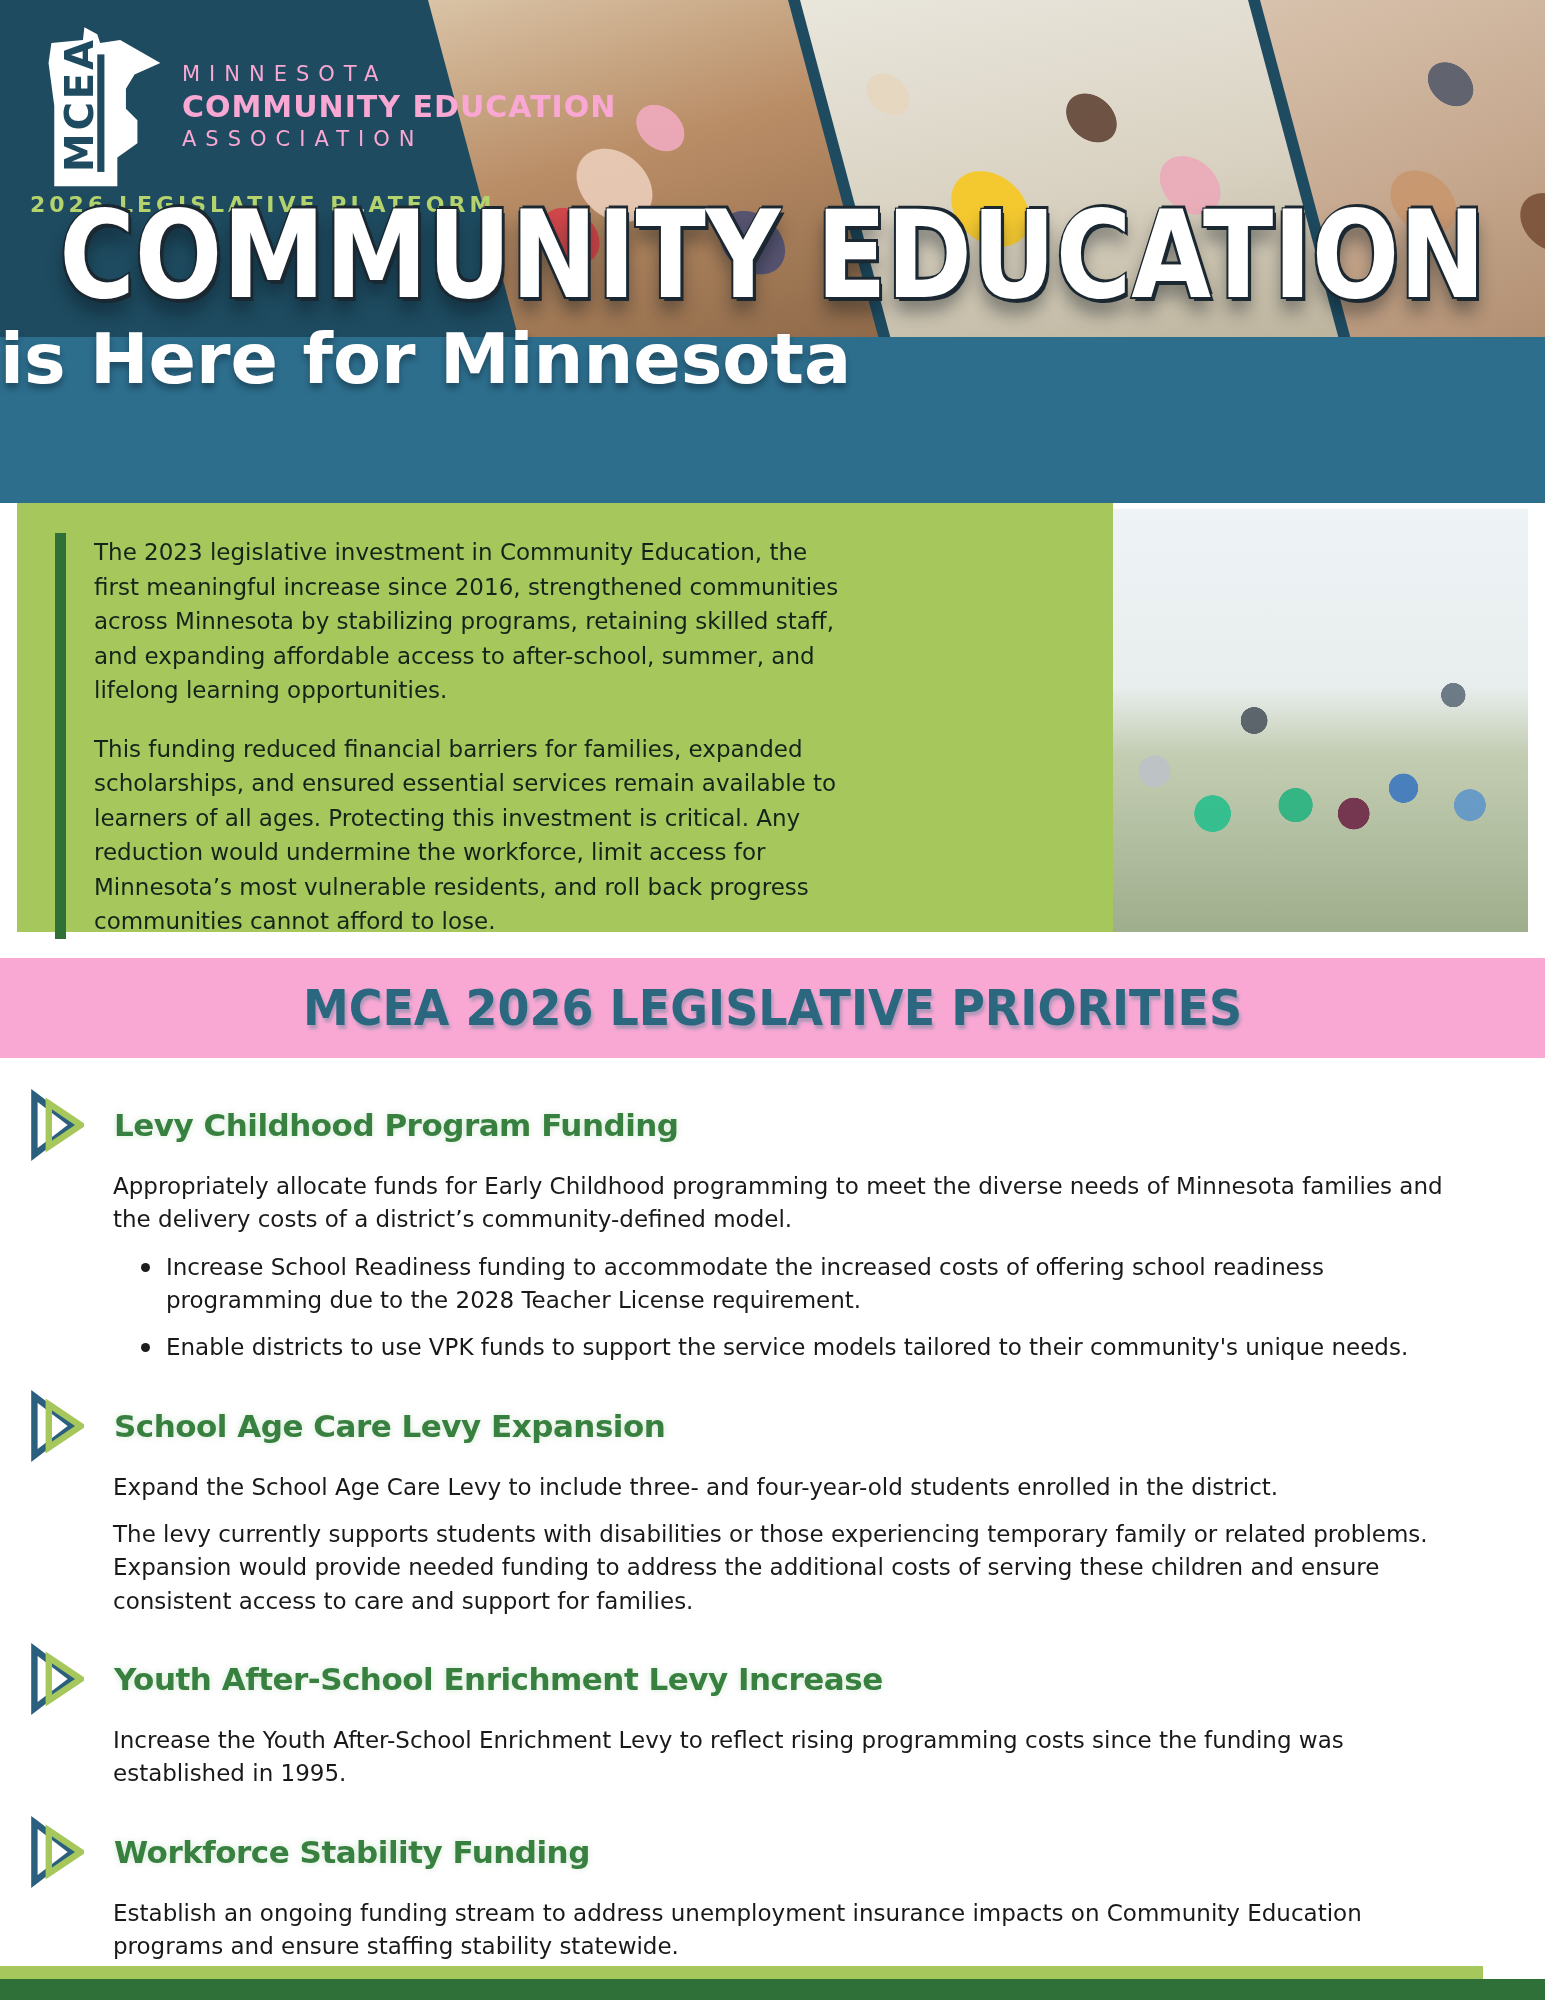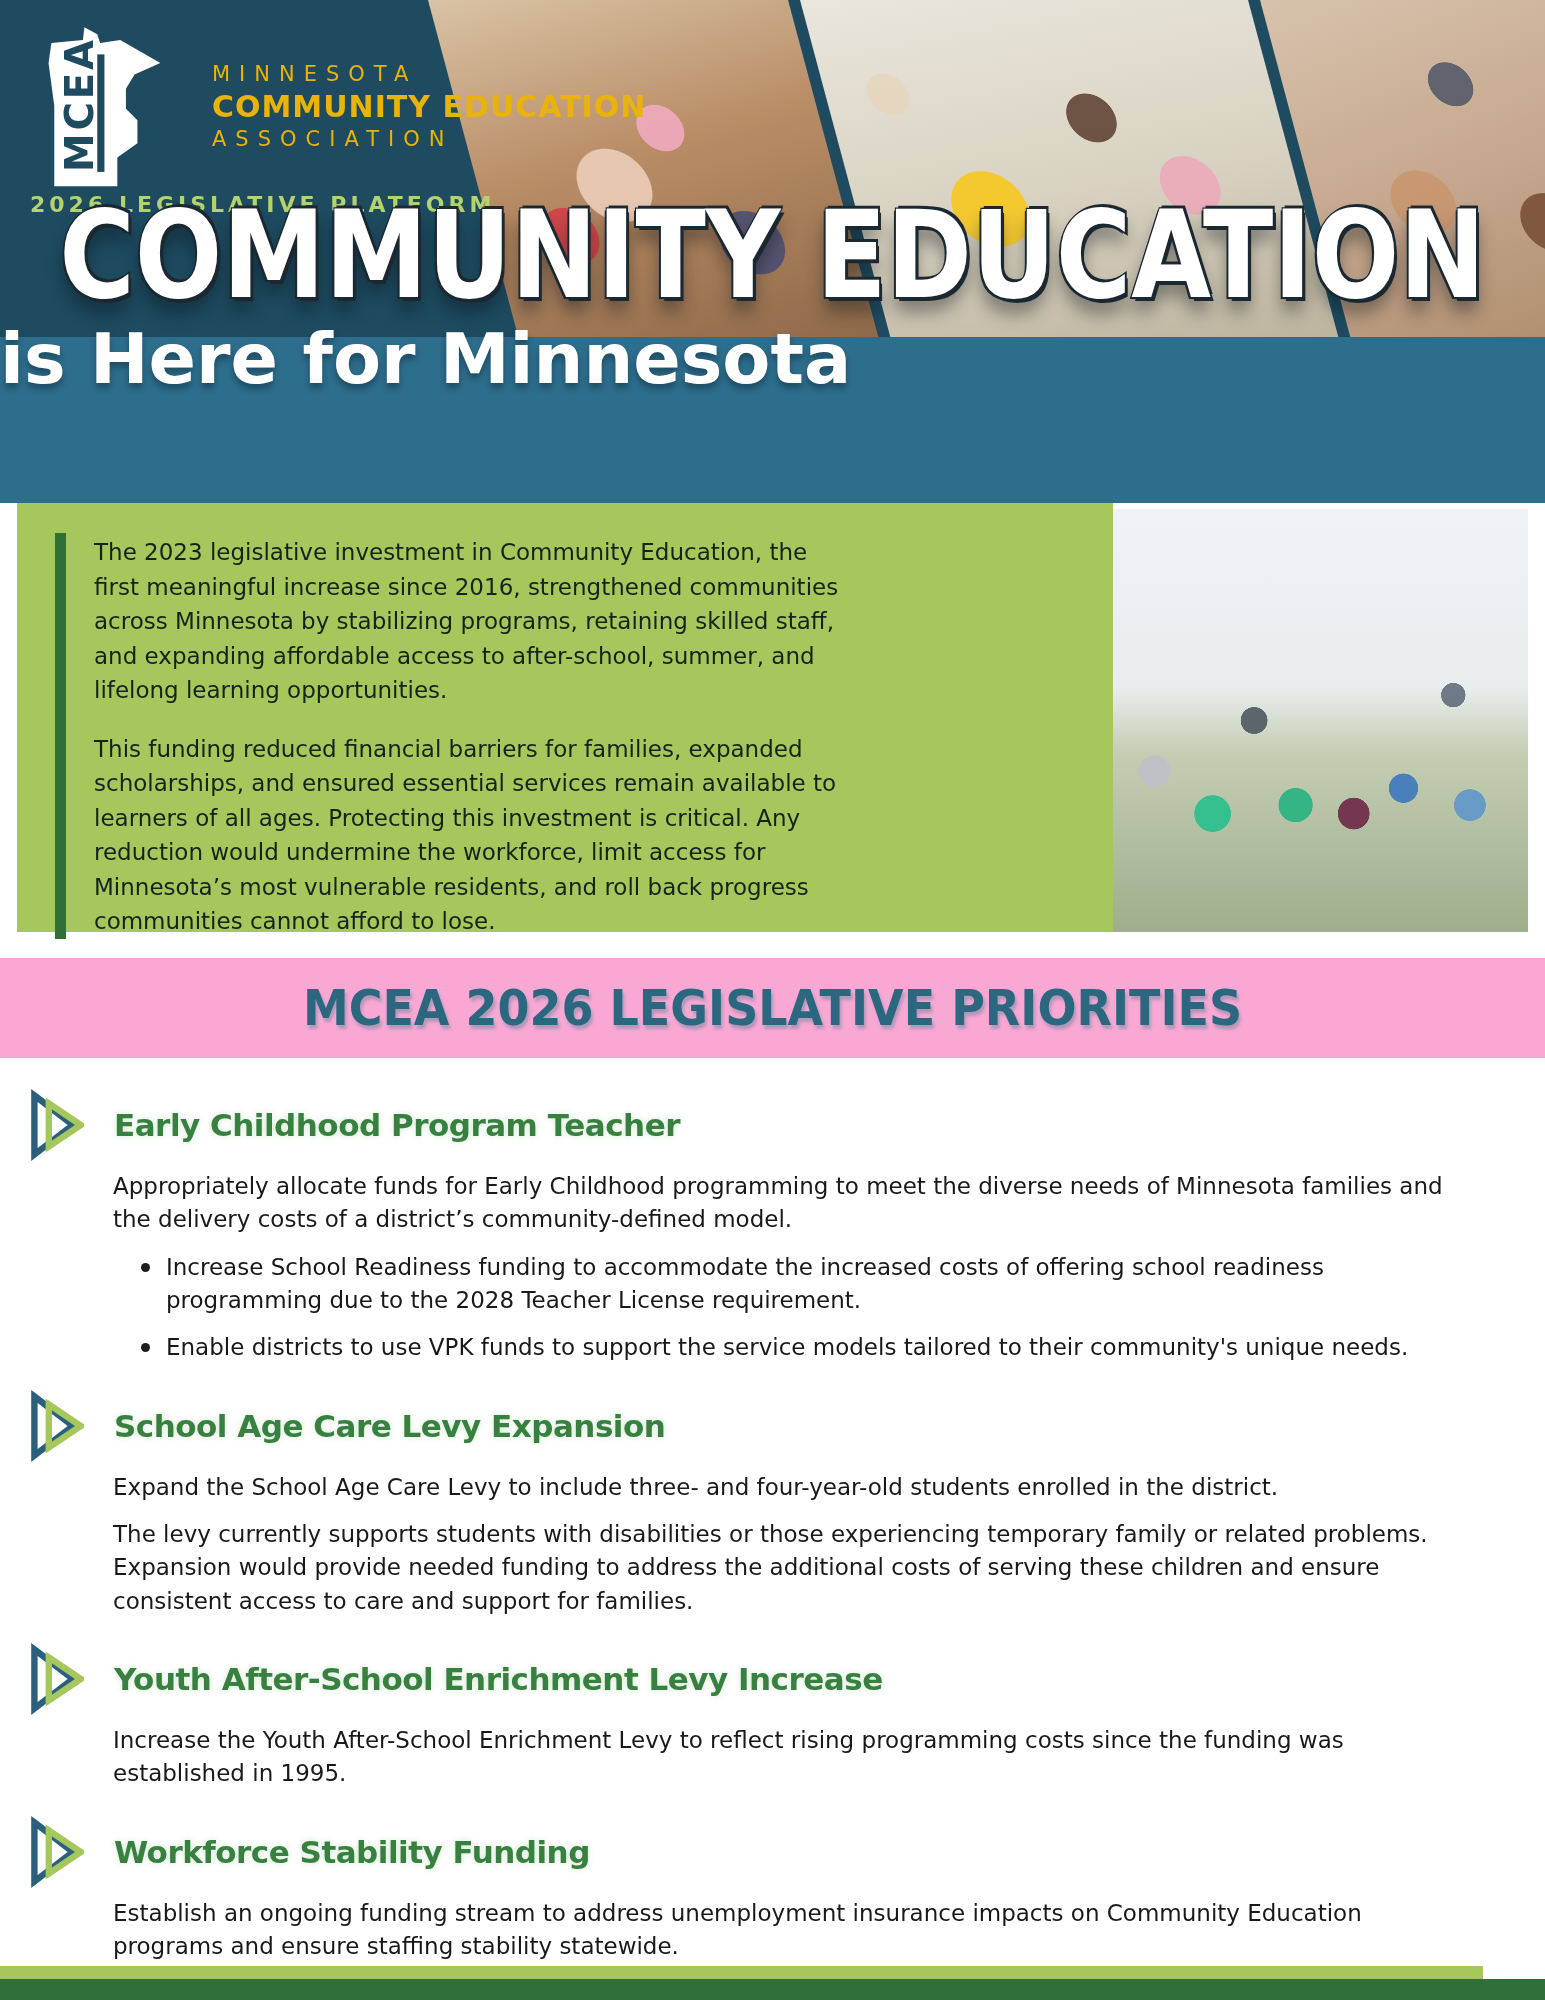--- a/index.html
+++ b/index.html
@@ -33,21 +33,21 @@
   .photo-3 { left:1260px; width:420px;
     background:
       radial-gradient(circle 52px at 26% 60%, rgba(200,150,110,.9) 0 60%, transparent 62%),
       radial-gradient(circle 48px at 55% 66%, rgba(120,80,55,.9) 0 60%, transparent 62%),
       radial-gradient(circle 44px at 78% 45%, rgba(240,190,200,.9) 0 60%, transparent 62%),
       radial-gradient(circle 36px at 40% 25%, rgba(70,80,100,.8) 0 60%, transparent 62%),
       linear-gradient(160deg,#d8c2ad 0%, #c4a68c 50%, #a88465 100%); }
 
   .logo-block { position:absolute; left:28px; top:20px; display:flex; align-items:center; z-index:5; }
   .logo-svg { width:150px; height:172px; }
-  .org-lines { margin-left:34px; color:#eab308; }
+  .org-lines { margin-left:4px; color:#f9a8d4; }
   .org-line-1, .org-line-3 { font-size:21px; letter-spacing:9px; font-weight:400; }
   .org-line-2 { font-size:30px; font-weight:bold; letter-spacing:1px; margin:3px 0; }
   .platform-label { position:absolute; left:30px; top:192px; z-index:5;
     color:#b4d36c; font-size:22px; font-weight:bold; letter-spacing:4px; }
 
   .main-title { position:absolute; left:0; top:196px; width:1545px; text-align:center; z-index:6; }
   .main-title span { display:inline-block; color:#ffffff; font-weight:bold; font-size:100px;
     letter-spacing:0px; transform:scale(1.03,1.22); transform-origin:center;
     -webkit-text-stroke:2px #19252e; paint-order:stroke fill;
     text-shadow:3px 4px 0 #1b2831, -2px 2px 0 #1b2831, 2px -2px 0 #1b2831, 0 12px 16px rgba(5,15,22,.45); }
@@ -148,21 +148,21 @@
 </div>
 
 <div class="priorities">
 
   <div class="priority">
     <div class="p-head">
       <svg class="arrow-icon" viewBox="0 0 70 90">
         <path d="M8,8 L56,45 L8,82 Z" fill="none" stroke="#2b5f7e" stroke-width="8" stroke-linejoin="miter"></path>
         <path d="M26,18 L66,45 L26,72 Z" fill="none" stroke="#a6c75b" stroke-width="8" stroke-linejoin="miter"></path>
       </svg>
-      <h3>Early Childhood Program Teacher</h3>
+      <h3>Levy Childhood Program Funding</h3>
     </div>
     <div class="p-body">
       <p>Appropriately allocate funds for Early Childhood programming to meet the diverse needs of Minnesota families and the delivery costs of a district’s community-defined model.</p>
       <div class="bullets">
         <div class="bullet">
           <div class="dot"></div>
           <p>Increase School Readiness funding to accommodate the increased costs of offering school readiness programming due to the 2028 Teacher License requirement.</p>
         </div>
         <div class="bullet">
           <div class="dot"></div>

